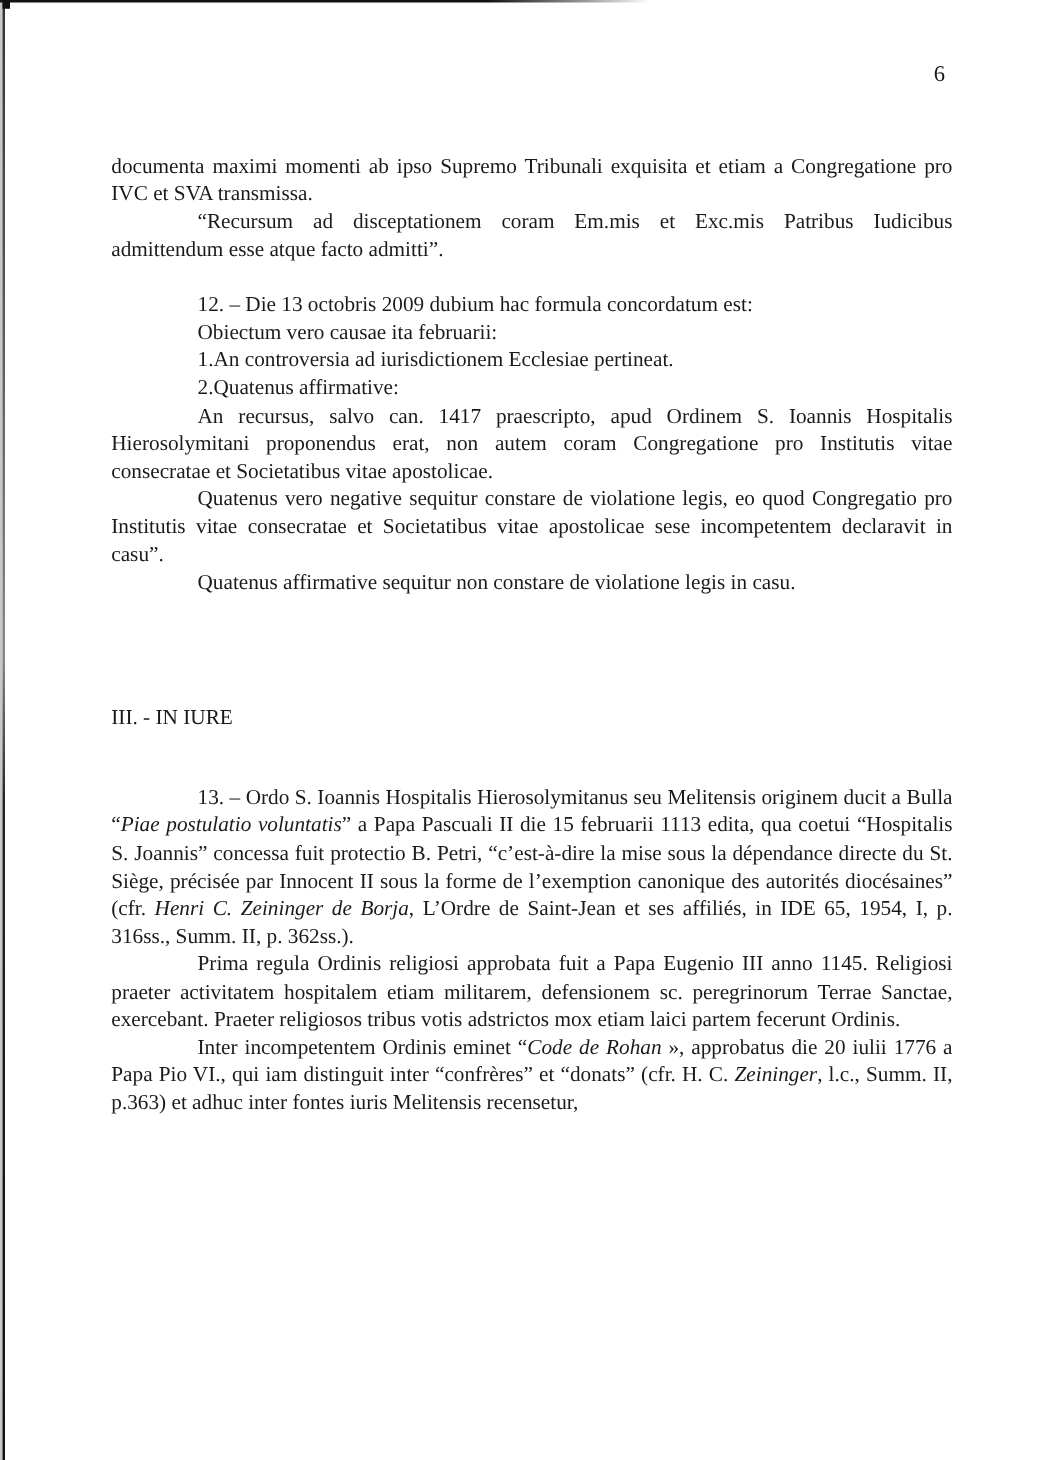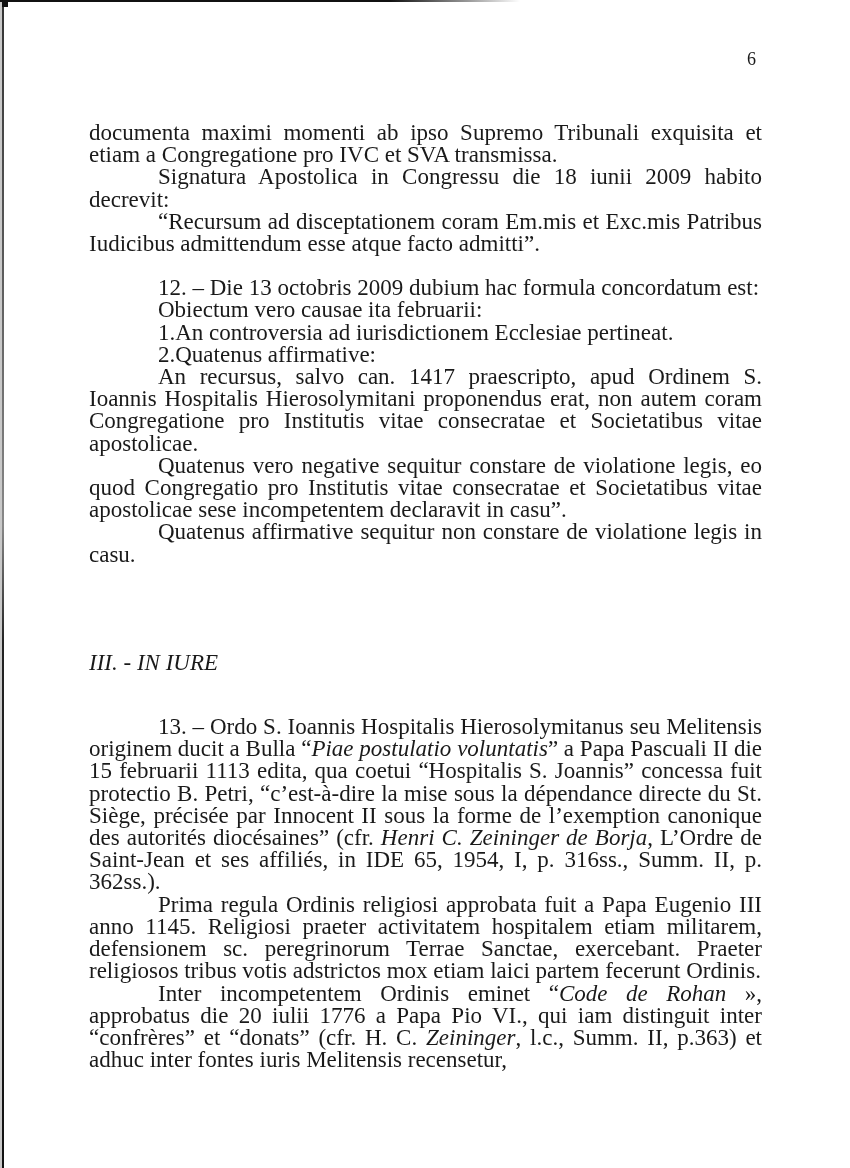--- a/index.html
+++ b/index.html
@@ -52,53 +52,51 @@
       left: 747px;
       top: 48px;
       font-size: 18px;
       line-height: 22px;
     }
     .content {
       position: absolute;
       left: 89px;
       top: 122px;
       width: 673px;
-      font-size: 23px;
+      font-size: 17px;
       line-height: 22.2px;
     }
     .content p {
       margin: 0;
       text-align: justify;
       text-align-last: left;
     }
     .indent {
       text-indent: 69px;
     }
     .gap-1 { margin-top: 22px !important; }
     .gap-section { margin-top: 86px !important; }
     .gap-after-heading { margin-top: 42px !important; }
     .heading {
-      font-style: italic;
       text-indent: 0;
     }
     em { font-style: italic; }
   </style>
 </head>
 <body>
 
 <div class="scan-left-shade"></div>
 <div class="scan-left-edge"></div>
 <div class="scan-top-edge"></div>
 <div class="scan-top-corner"></div>
 
 <div class="page-number">6</div>
 
 <div class="content">
   <p>documenta maximi momenti ab ipso Supremo Tribunali exquisita et etiam a Congregatione pro IVC et SVA transmissa.</p>
-  <p class="indent">Signatura Apostolica in Congressu die 18 iunii 2009 habito decrevit:</p>
   <p class="indent">“Recursum ad disceptationem coram Em.mis et Exc.mis Patribus Iudicibus admittendum esse atque facto admitti”.</p>
 
   <p class="indent gap-1">12. – Die 13 octobris 2009 dubium hac formula concordatum est:</p>
   <p class="indent">Obiectum vero causae ita februarii:</p>
   <p class="indent">1.An controversia ad iurisdictionem Ecclesiae pertineat.</p>
   <p class="indent">2.Quatenus affirmative:</p>
   <p class="indent">An recursus, salvo can. 1417 praescripto, apud Ordinem S. Ioannis Hospitalis Hierosolymitani proponendus erat, non autem coram Congregatione pro Institutis vitae consecratae et Societatibus vitae apostolicae.</p>
   <p class="indent">Quatenus vero negative sequitur constare de violatione legis, eo quod Congregatio pro Institutis vitae consecratae et Societatibus vitae apostolicae sese incompetentem declaravit in casu”.</p>
   <p class="indent">Quatenus affirmative sequitur non constare de violatione legis in casu.</p>
 

